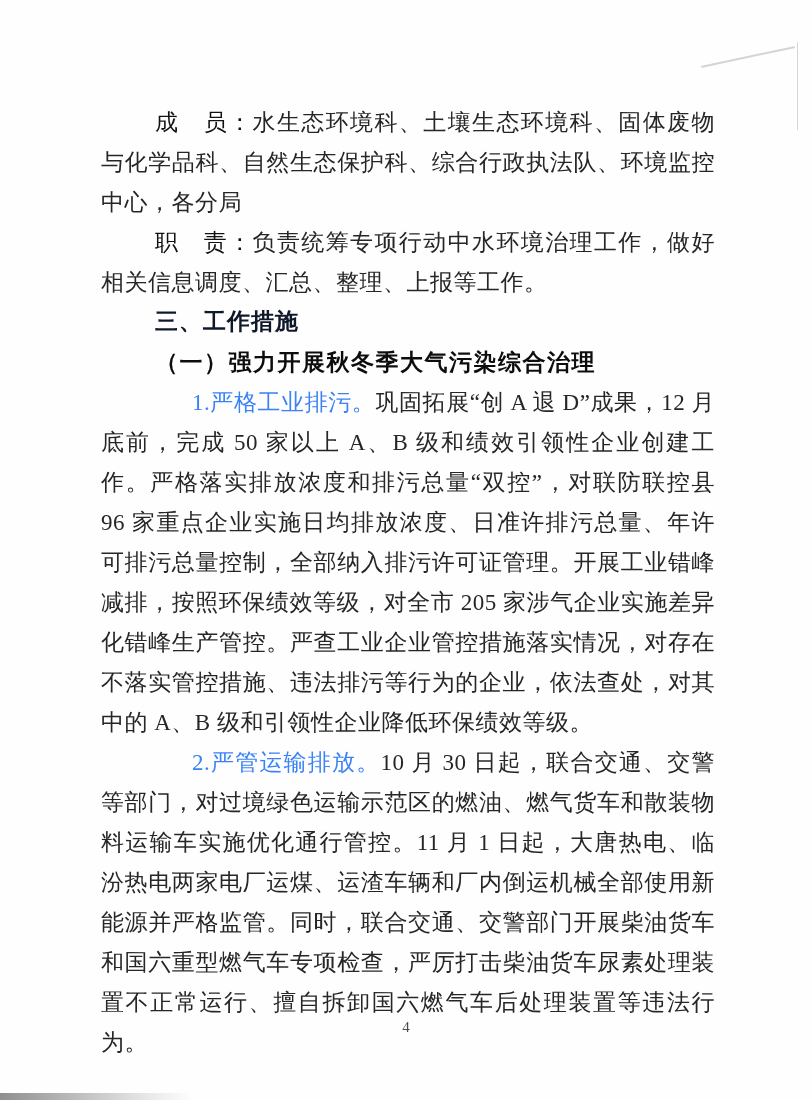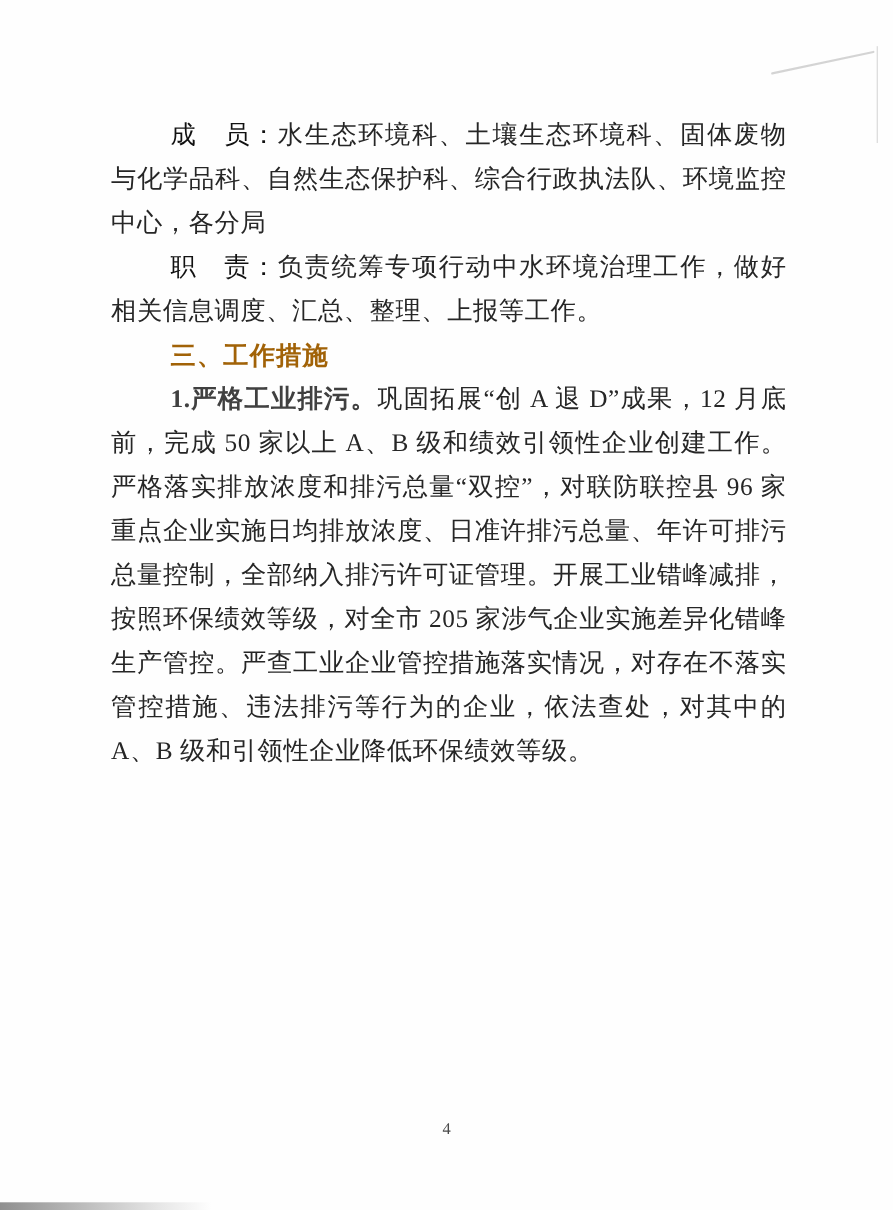--- a/index.html
+++ b/index.html
@@ -35,36 +35,37 @@
     font-weight: normal;
     color: #111;
   }
   .heading {
     margin: 0;
     font-size: 23px;
     line-height: 40px;
     letter-spacing: 1px;
     text-indent: 54px;
     font-weight: bold;
-    color: #a16207;
-    font-family: Liberation Sans, sans-serif;
+    color: #0f172a;
+    font-family: Liberation Mono, monospace;
   }
   .subheading {
     margin: 0;
     font-size: 23px;
     line-height: 40px;
     letter-spacing: 1.5px;
     text-indent: 54px;
     font-weight: bold;
     color: #0d0d0d;
     font-family: "Liberation Serif", "DejaVu Serif", serif;
   }
   .item-lead {
-    font-weight: bold;
-    color: #404040;
+    font-weight: normal;
+    color: #3b82f6;
+    margin-left: 37px;
   }
   .footer {
     position: absolute;
     top: 1016px;
     left: 0;
     width: 100%;
     text-align: center;
     font-size: 15px;
     line-height: 22px;
     color: #4a4a4a;
@@ -105,23 +106,25 @@
 <div class="sheet">
 
   <div class="content">
 
     <p class="para"><span class="label-bold">成　员：</span><span>水生态环境科、土壤生态环境科、固体废物与化学品科、自然生态保护科、综合行政执法队、环境监控中心，各分局</span></p>
 
     <p class="para"><span class="label-bold">职　责：</span><span>负责统筹专项行动中水环境治理工作，做好相关信息调度、汇总、整理、上报等工作。</span></p>
 
     <p class="heading">三、工作措施</p>
 
+    <p class="subheading">（一）强力开展秋冬季大气污染综合治理</p>
 
     <p class="para"><span class="item-lead">1.严格工业排污。</span><span>巩固拓展“创 A 退 D”成果，12 月底前，完成 50 家以上 A、B 级和绩效引领性企业创建工作。严格落实排放浓度和排污总量“双控”，对联防联控县 96 家重点企业实施日均排放浓度、日准许排污总量、年许可排污总量控制，全部纳入排污许可证管理。开展工业错峰减排，按照环保绩效等级，对全市 205 家涉气企业实施差异化错峰生产管控。严查工业企业管控措施落实情况，对存在不落实管控措施、违法排污等行为的企业，依法查处，对其中的 A、B 级和引领性企业降低环保绩效等级。</span></p>
 
+    <p class="para"><span class="item-lead">2.严管运输排放。</span><span>10 月 30 日起，联合交通、交警等部门，对过境绿色运输示范区的燃油、燃气货车和散装物料运输车实施优化通行管控。11 月 1 日起，大唐热电、临汾热电两家电厂运煤、运渣车辆和厂内倒运机械全部使用新能源并严格监管。同时，联合交通、交警部门开展柴油货车和国六重型燃气车专项检查，严厉打击柴油货车尿素处理装置不正常运行、擅自拆卸国六燃气车后处理装置等违法行为。</span></p>
 
   </div>
 
   <div class="footer">4</div>
 
   <div class="artifact-diagonal"></div>
   <div class="artifact-right-line"></div>
   <div class="artifact-bottom-strip"></div>
 
 </div>

